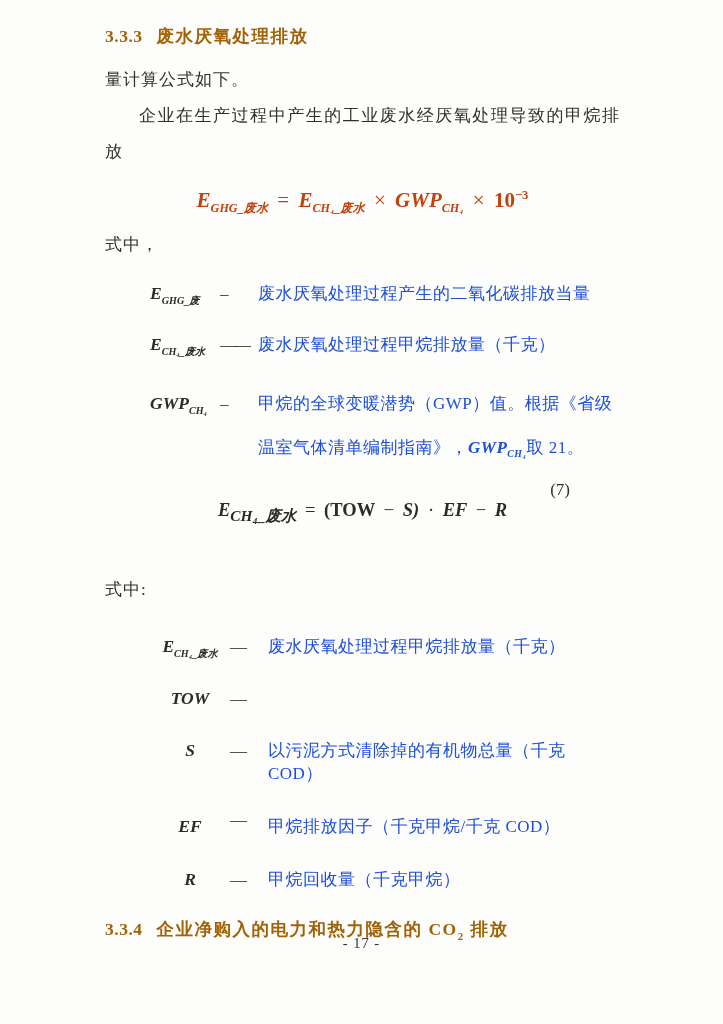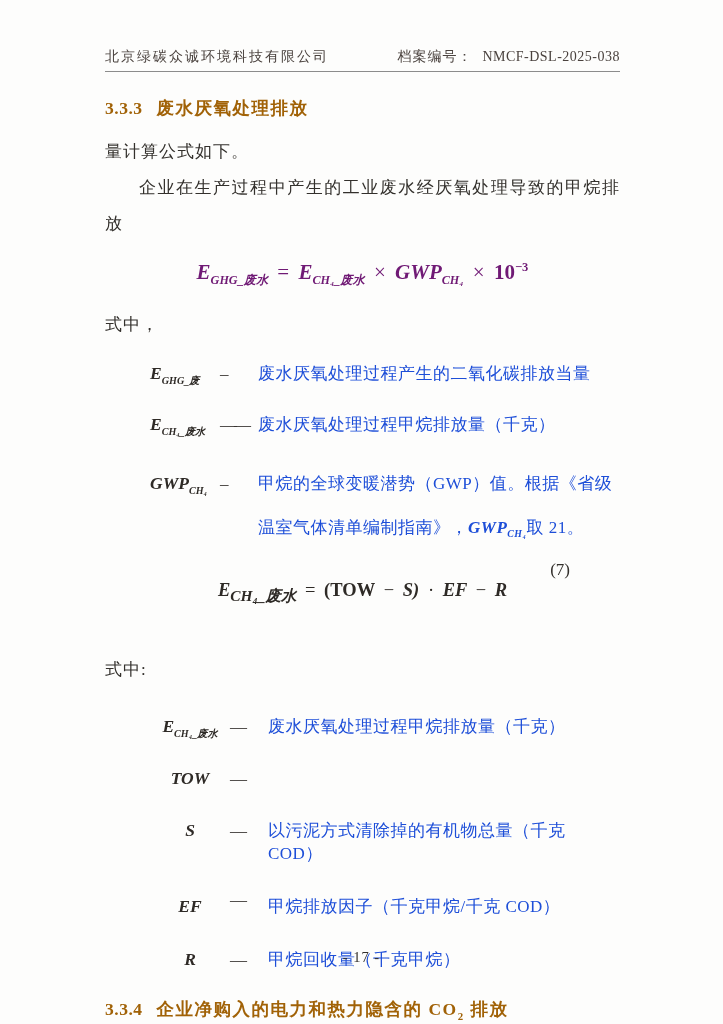--- a/index.html
+++ b/index.html
@@ -54,32 +54,32 @@
   .body-line.indent { text-indent: 2em; }
   .body-line.no-stretch { text-align-last: left; }
   .para { margin-top: 14px; }
   
   .formula-block {
     margin-top: 18px;
     text-align: center;
     font-size: 21px;
     font-style: italic;
     font-weight: 600;
-    color: #701a75;
+    color: #c2410c;
   }
   .formula-block sub, .def-sym sub, .inline-f sub {
     font-size: 0.58em;
     font-style: italic;
     line-height: 0;
   }
   .formula-block sup { font-size: 0.6em; line-height: 0; }
   .f-op { font-style: normal; font-weight: 500; padding: 0 4px; }
   .f-rm { font-style: normal; }
   .where-line {
-    margin-top: 28px;
+    margin-top: 20px;
     font-size: 17px;
     letter-spacing: 1px;
   }
   .formula2-wrap {
     position: relative;
     margin-top: 16px;
     text-align: center;
     font-size: 18.5px;
     font-style: italic;
     font-weight: 600;
@@ -127,40 +127,34 @@
   .def-text-lines .line { display: block; line-height: 44px; }
   .inline-f { font-style: italic; font-weight: 600; }
   .mt26 { margin-top: 26px; }
   .mt28 { margin-top: 28px; }
   .mt30 { margin-top: 30px; }
   .mt34 { margin-top: 34px; }
   .mt40 { margin-top: 51px; }
   
   .page-footer {
     position: absolute;
-    bottom: 58px;
+    bottom: 72px;
     left: 0;
     width: 100%;
     text-align: center;
     font-size: 14.5px;
     letter-spacing: 1px;
     color: #33302c;
   }
 </style>
 </head>
 <body>
 
 <div class="page">
 
-  <div class="doc-header">
-    <span class="company">北京绿碳众诚环境科技有限公司</span>
-    <span class="archive">
-      <span>档案编号：</span><span class="num">NMCF-DSL-2025-038</span>
-    </span>
-  </div>
 
   <div class="content">
 
     <div class="section-heading">
       <span class="sec-num">3.3.3</span><span>废水厌氧处理排放</span>
     </div>
 
     <div class="para">
       <span class="body-line no-stretch">量计算公式如下。</span>
       <span class="body-line indent">企业在生产过程中产生的工业废水经厌氧处理导致的甲烷排放</span>

